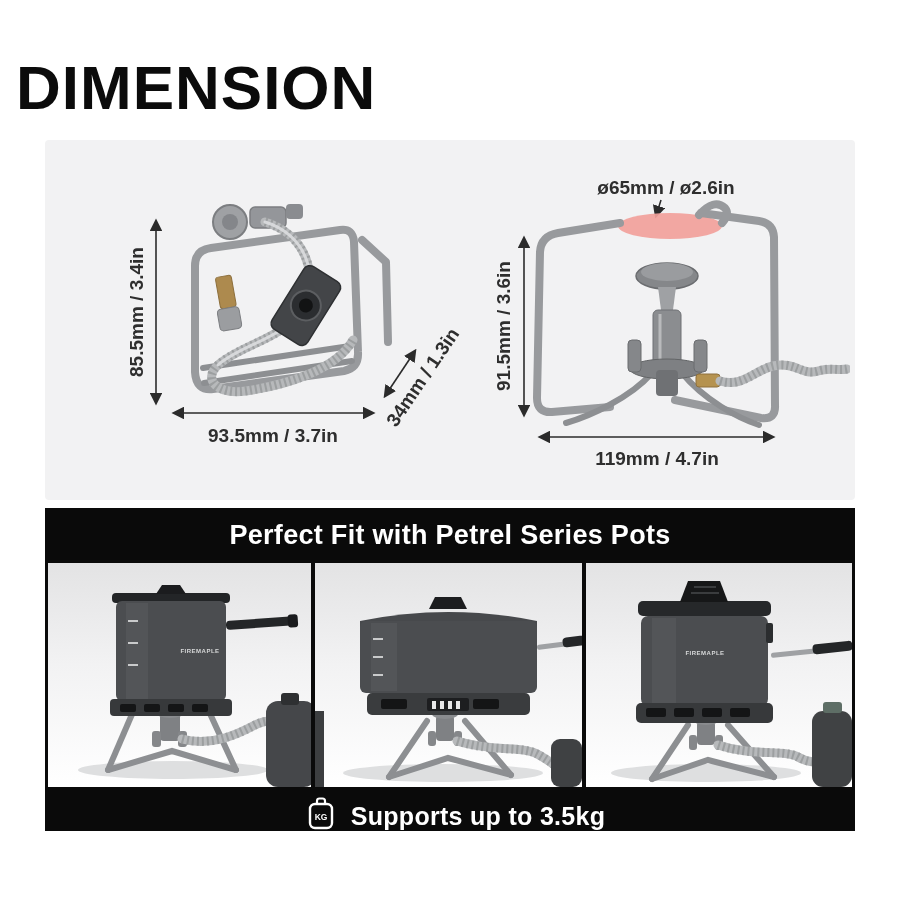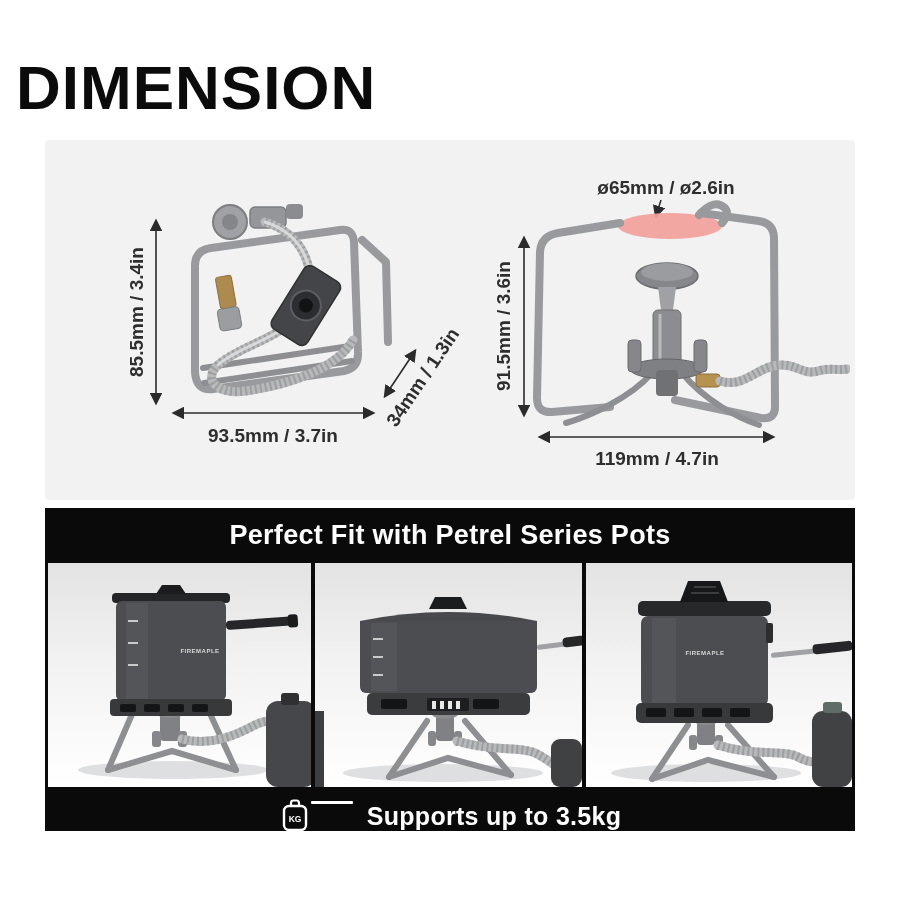--- a/index.html
+++ b/index.html
@@ -41,21 +41,21 @@
   .photo{
     background:linear-gradient(180deg,#e3e3e4 0%,#f2f2f3 45%,#ffffff 100%);
     overflow:hidden;position:relative;
   }
   .photo svg{position:absolute;inset:0;}
   .brand-text{font-family:"Liberation Sans", sans-serif;font-size:6px;letter-spacing:.5px;fill:#d8d9da;font-weight:bold;}
 
   .support-row{
     height:58px;display:flex;align-items:center;justify-content:center;gap:14px;
   }
-  .kg-icon-wrap{display:flex;align-items:flex-start;}
+  .kg-icon-wrap{display:flex;flex-direction:column;align-items:flex-end;}
   .kg-underline{width:42px;height:3px;background:#ffffff;margin-top:2px;border-radius:1px;}
   .support-text{font-size:25px;font-weight:bold;color:#ffffff;letter-spacing:.3px;}
 </style>
 </head>
 <body>
 
 <div class="page">
 
   <h1 class="main-title">DIMENSION</h1>
 

